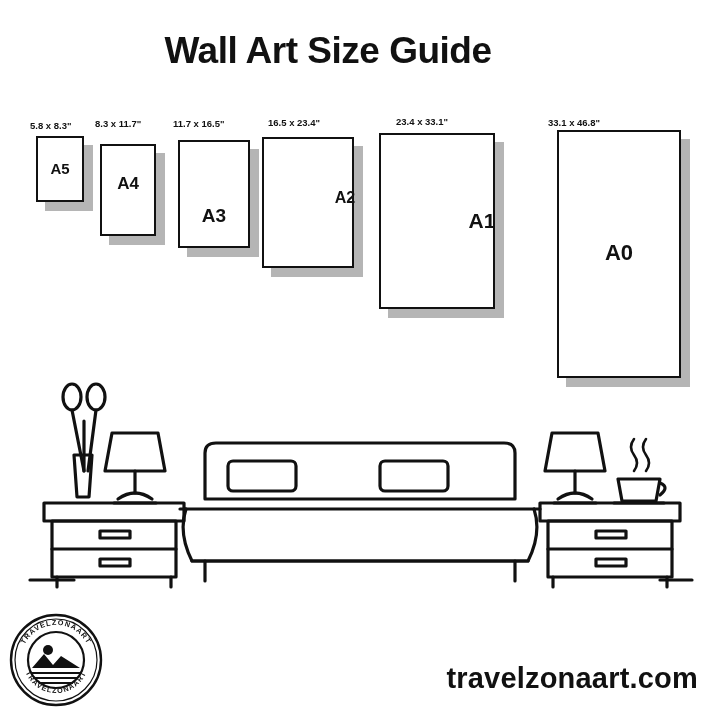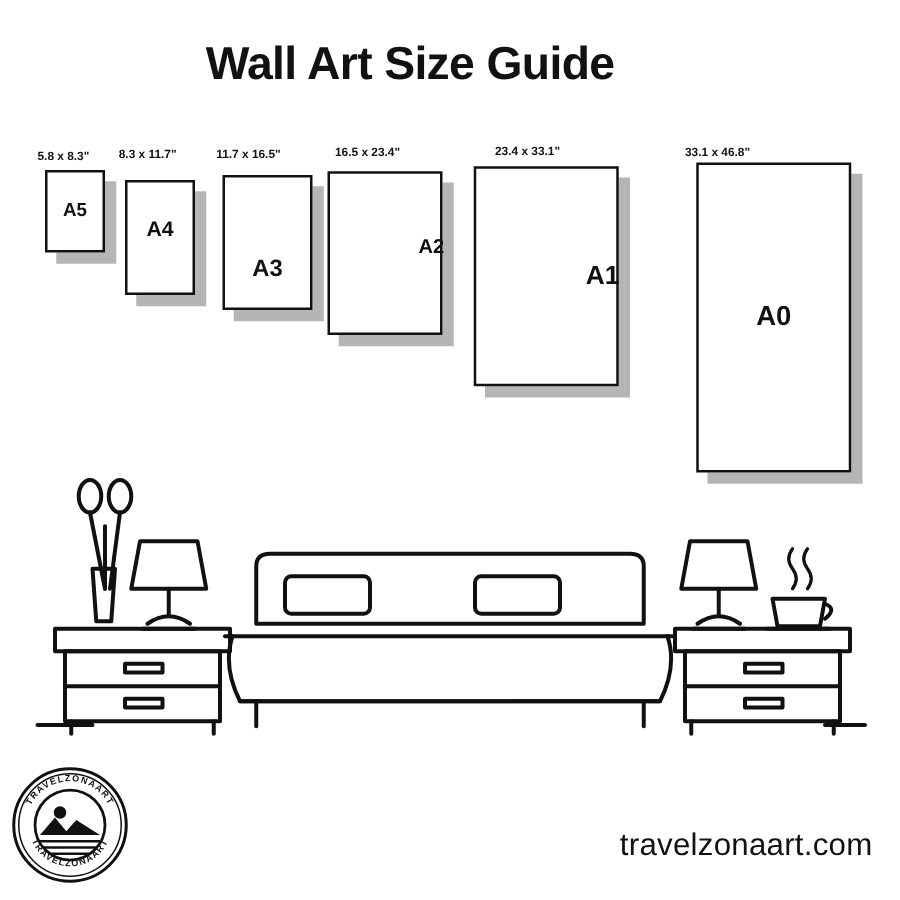--- a/index.html
+++ b/index.html
@@ -83,22 +83,22 @@
     position: absolute;
     left: 8px;
     top: 612px;
     width: 96px;
     height: 96px;
   }
   .site {
     position: absolute;
     right: 22px;
     top: 662px;
-    font-size: 25px;
-    font-weight: 400;
+    font-size: 29px;
+    font-weight: 700;
     color: #111111;
     letter-spacing: 0.2px;
   }
 </style>
 </head>
 <body>
 
 <div id="stage">
 
   <div class="title">Wall Art Size Guide</div>

